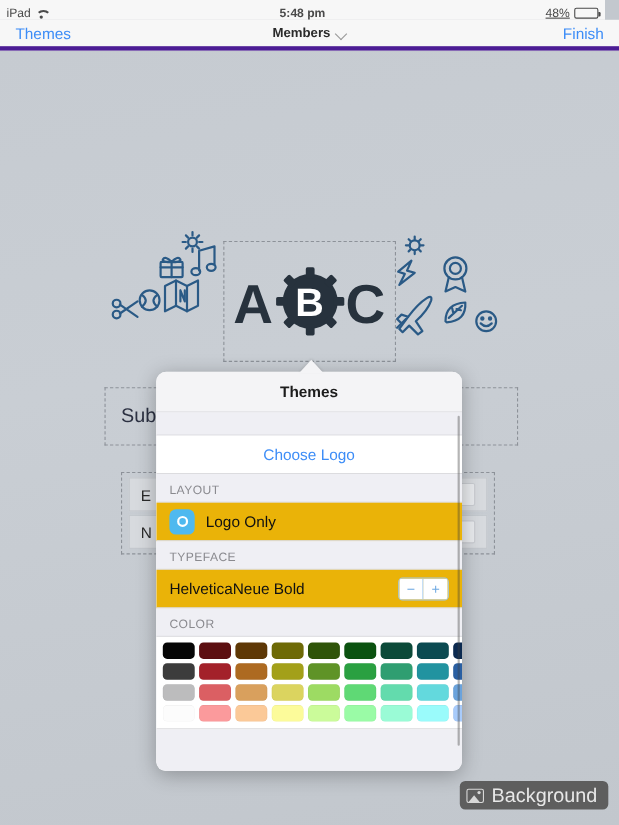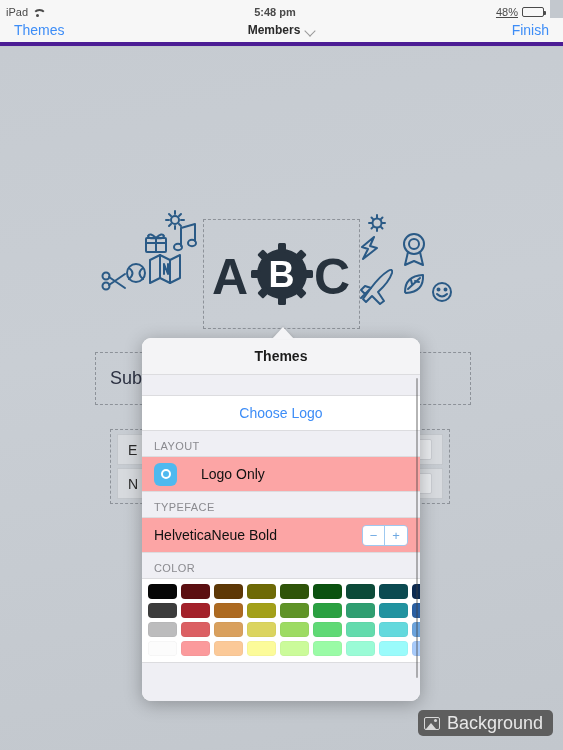--- a/index.html
+++ b/index.html
@@ -147,24 +147,24 @@
     display: flex; align-items: center; justify-content: center;
     font-size: 14px; color: #3d8df7; cursor: pointer;
   }
   .section-label {
     height: 26px; background: #efeff4;
     display: flex; align-items: flex-end; padding: 0 12px 4px;
     font-size: 11px; color: #8a8a8f; letter-spacing: 0.4px;
     border-bottom: 1px solid #dcdcdf;
   }
   .row-item {
-    height: 35px; background: #fca5a5;
+    height: 35px; background: #eab308;
     border-bottom: 1px solid #dcdcdf;
     display: flex; align-items: center; padding: 0 12px;
-    font-size: 14px; color: #111; gap: 24px;
+    font-size: 14px; color: #111; gap: 10px;
   }
   .layout-icon {
     width: 23px; height: 23px; border-radius: 6px; background: #4fb9ef;
     display: flex; align-items: center; justify-content: center; flex: 0 0 auto;
   }
   .layout-icon i {
     width: 10px; height: 10px; border: 2px solid #ffffff; border-radius: 50%;
     display: block;
   }
   .stepper {

